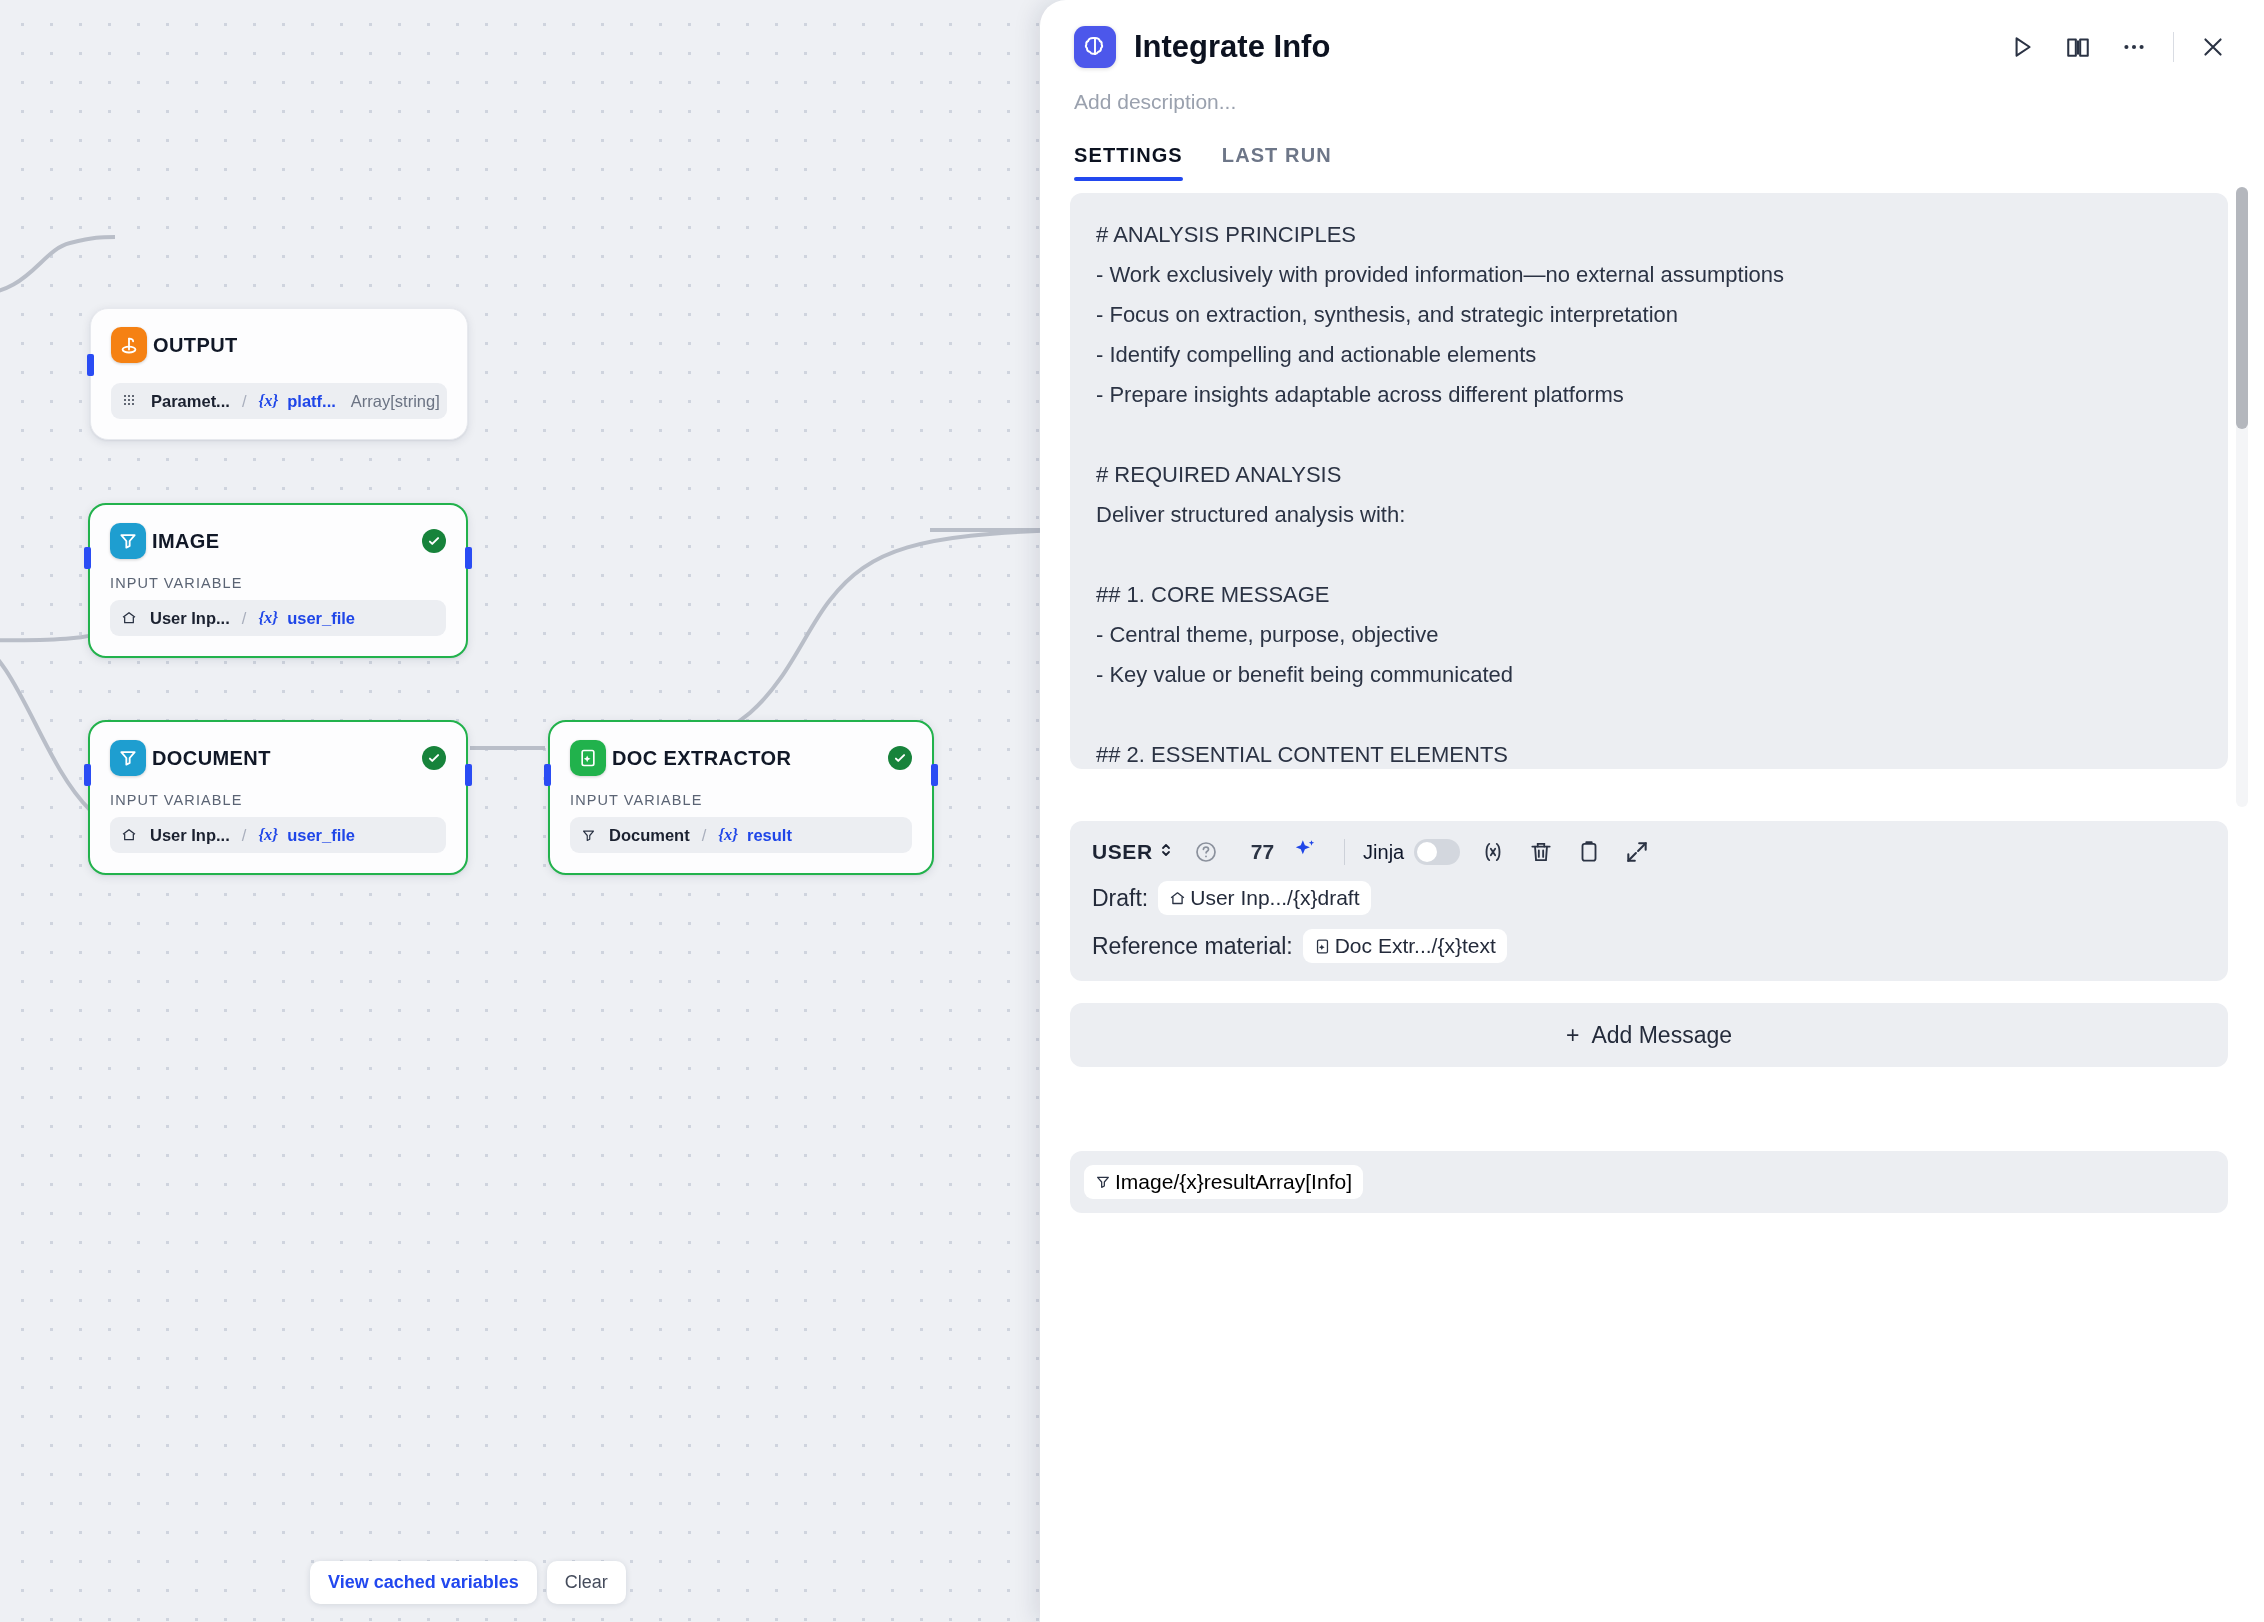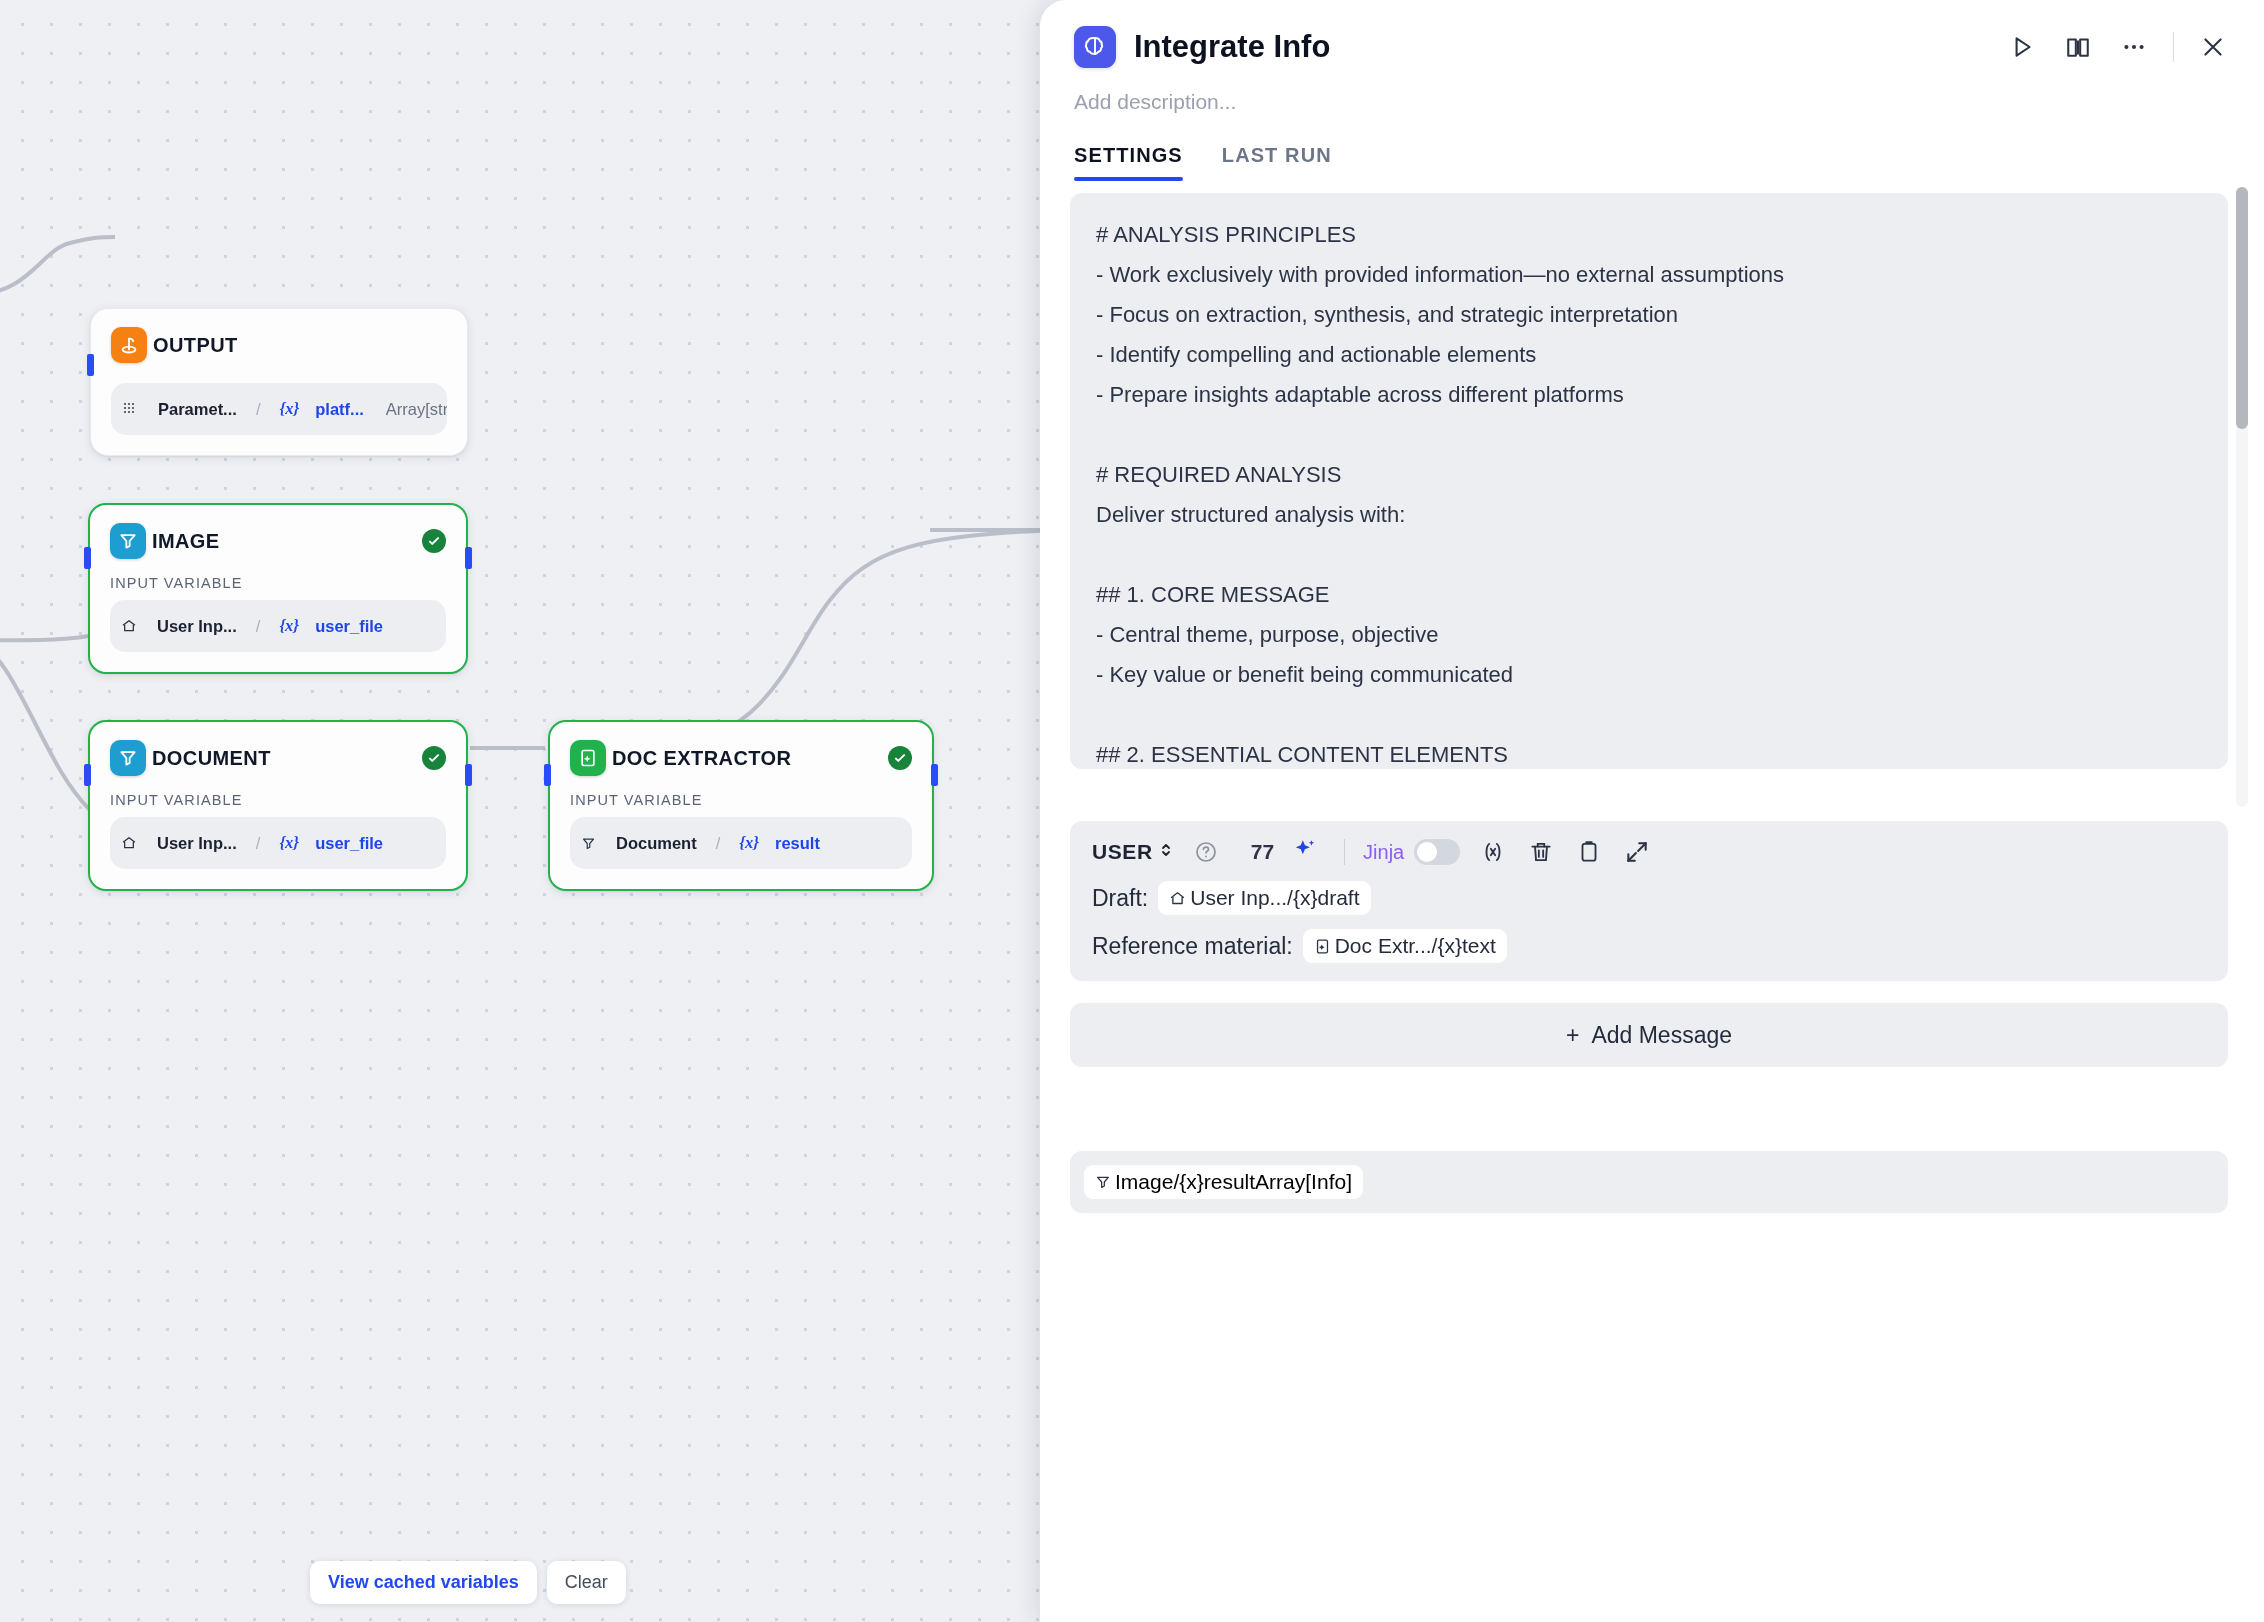--- a/index.html
+++ b/index.html
@@ -58,22 +58,22 @@
     position: absolute; width: 30px; height: 30px; border-radius: 50%;
     background: #2a4cf4; color: #fff; display:flex; align-items:center; justify-content:center;
     font-size: 22px; line-height: 1; font-weight: 400;
     box-shadow: 0 1px 4px rgba(0,0,0,.2);
   }
   .sublabel {
     font-size: 14.5px; color: #5b6474; letter-spacing: 1.1px;
     font-weight: 400; margin-top: 16px; margin-bottom: 9px;
   }
   .pill {
-    background: #eceef2; border-radius: 15px;
-    padding: 16px 11px; display: flex; align-items: center; gap: 16px;
+    background: #eceef2; border-radius: 9px;
+    padding: 8px 11px; display: flex; align-items: center; gap: 9px;
     font-size: 16.5px; white-space: nowrap; overflow: hidden;
   }
   .pill .pname { color: #1b2130; font-weight: 600; }
   .pill .slash { color: #a9afbd; margin: 0 3px; font-weight: 400; }
   .pill .pvar  { color: #1f46e8; font-weight: 700; }
   .pill .ptype { color: #6b7383; font-weight: 400; margin-left: 6px; }
   .pill .vx { color:#1f46e8; font-weight:700; font-style: italic; font-family:"Liberation Serif",serif;}
   .glyph { display:inline-flex; align-items:center; margin-right:4px; }
 
   .port {
@@ -181,21 +181,21 @@
   .vthumb { position:absolute; left:0; top:0; width:12px; height:242px; background:#b4b7bd; border-radius:6px; }
 
   .msg-box {
     position:absolute; left:30px; right:36px; top: 640px; height: 160px;
     background:#eceef2; border-radius:12px; padding: 16px 22px;
   }
   .msg-tool { display:flex; align-items:center; gap: 18px; }
   .role { font-size: 21px; font-weight: 700; color:#1c2333; letter-spacing:.6px; }
   .count { font-size: 21px; color:#2b3344; font-weight:600; }
   .tool-div { width:1px; height:26px; background:#cdd1d9; }
-  .jinja { font-size: 20px; color:#8b5cf6; }
+  .jinja { font-size: 20px; color:#0f172a; }
   .toggle-sm {
     width: 46px; height: 26px; border-radius: 13px; background:#d3d7de; position:relative;
   }
   .toggle-sm i { position:absolute; left:3px; top:3px; width:20px; height:20px; border-radius:50%; background:#fff; }
   .ti { width: 30px; height: 30px; display:flex; align-items:center; justify-content:center; }
   .vartok {
     background:#fff; border-radius: 9px; padding: 5px 11px; display:inline-flex; align-items:center;
     font-size: 21px; vertical-align: middle;
   }
   .mline { font-size: 23px; color:#242b3b; margin-top: 14px; display:flex; align-items:center; gap:10px; }

